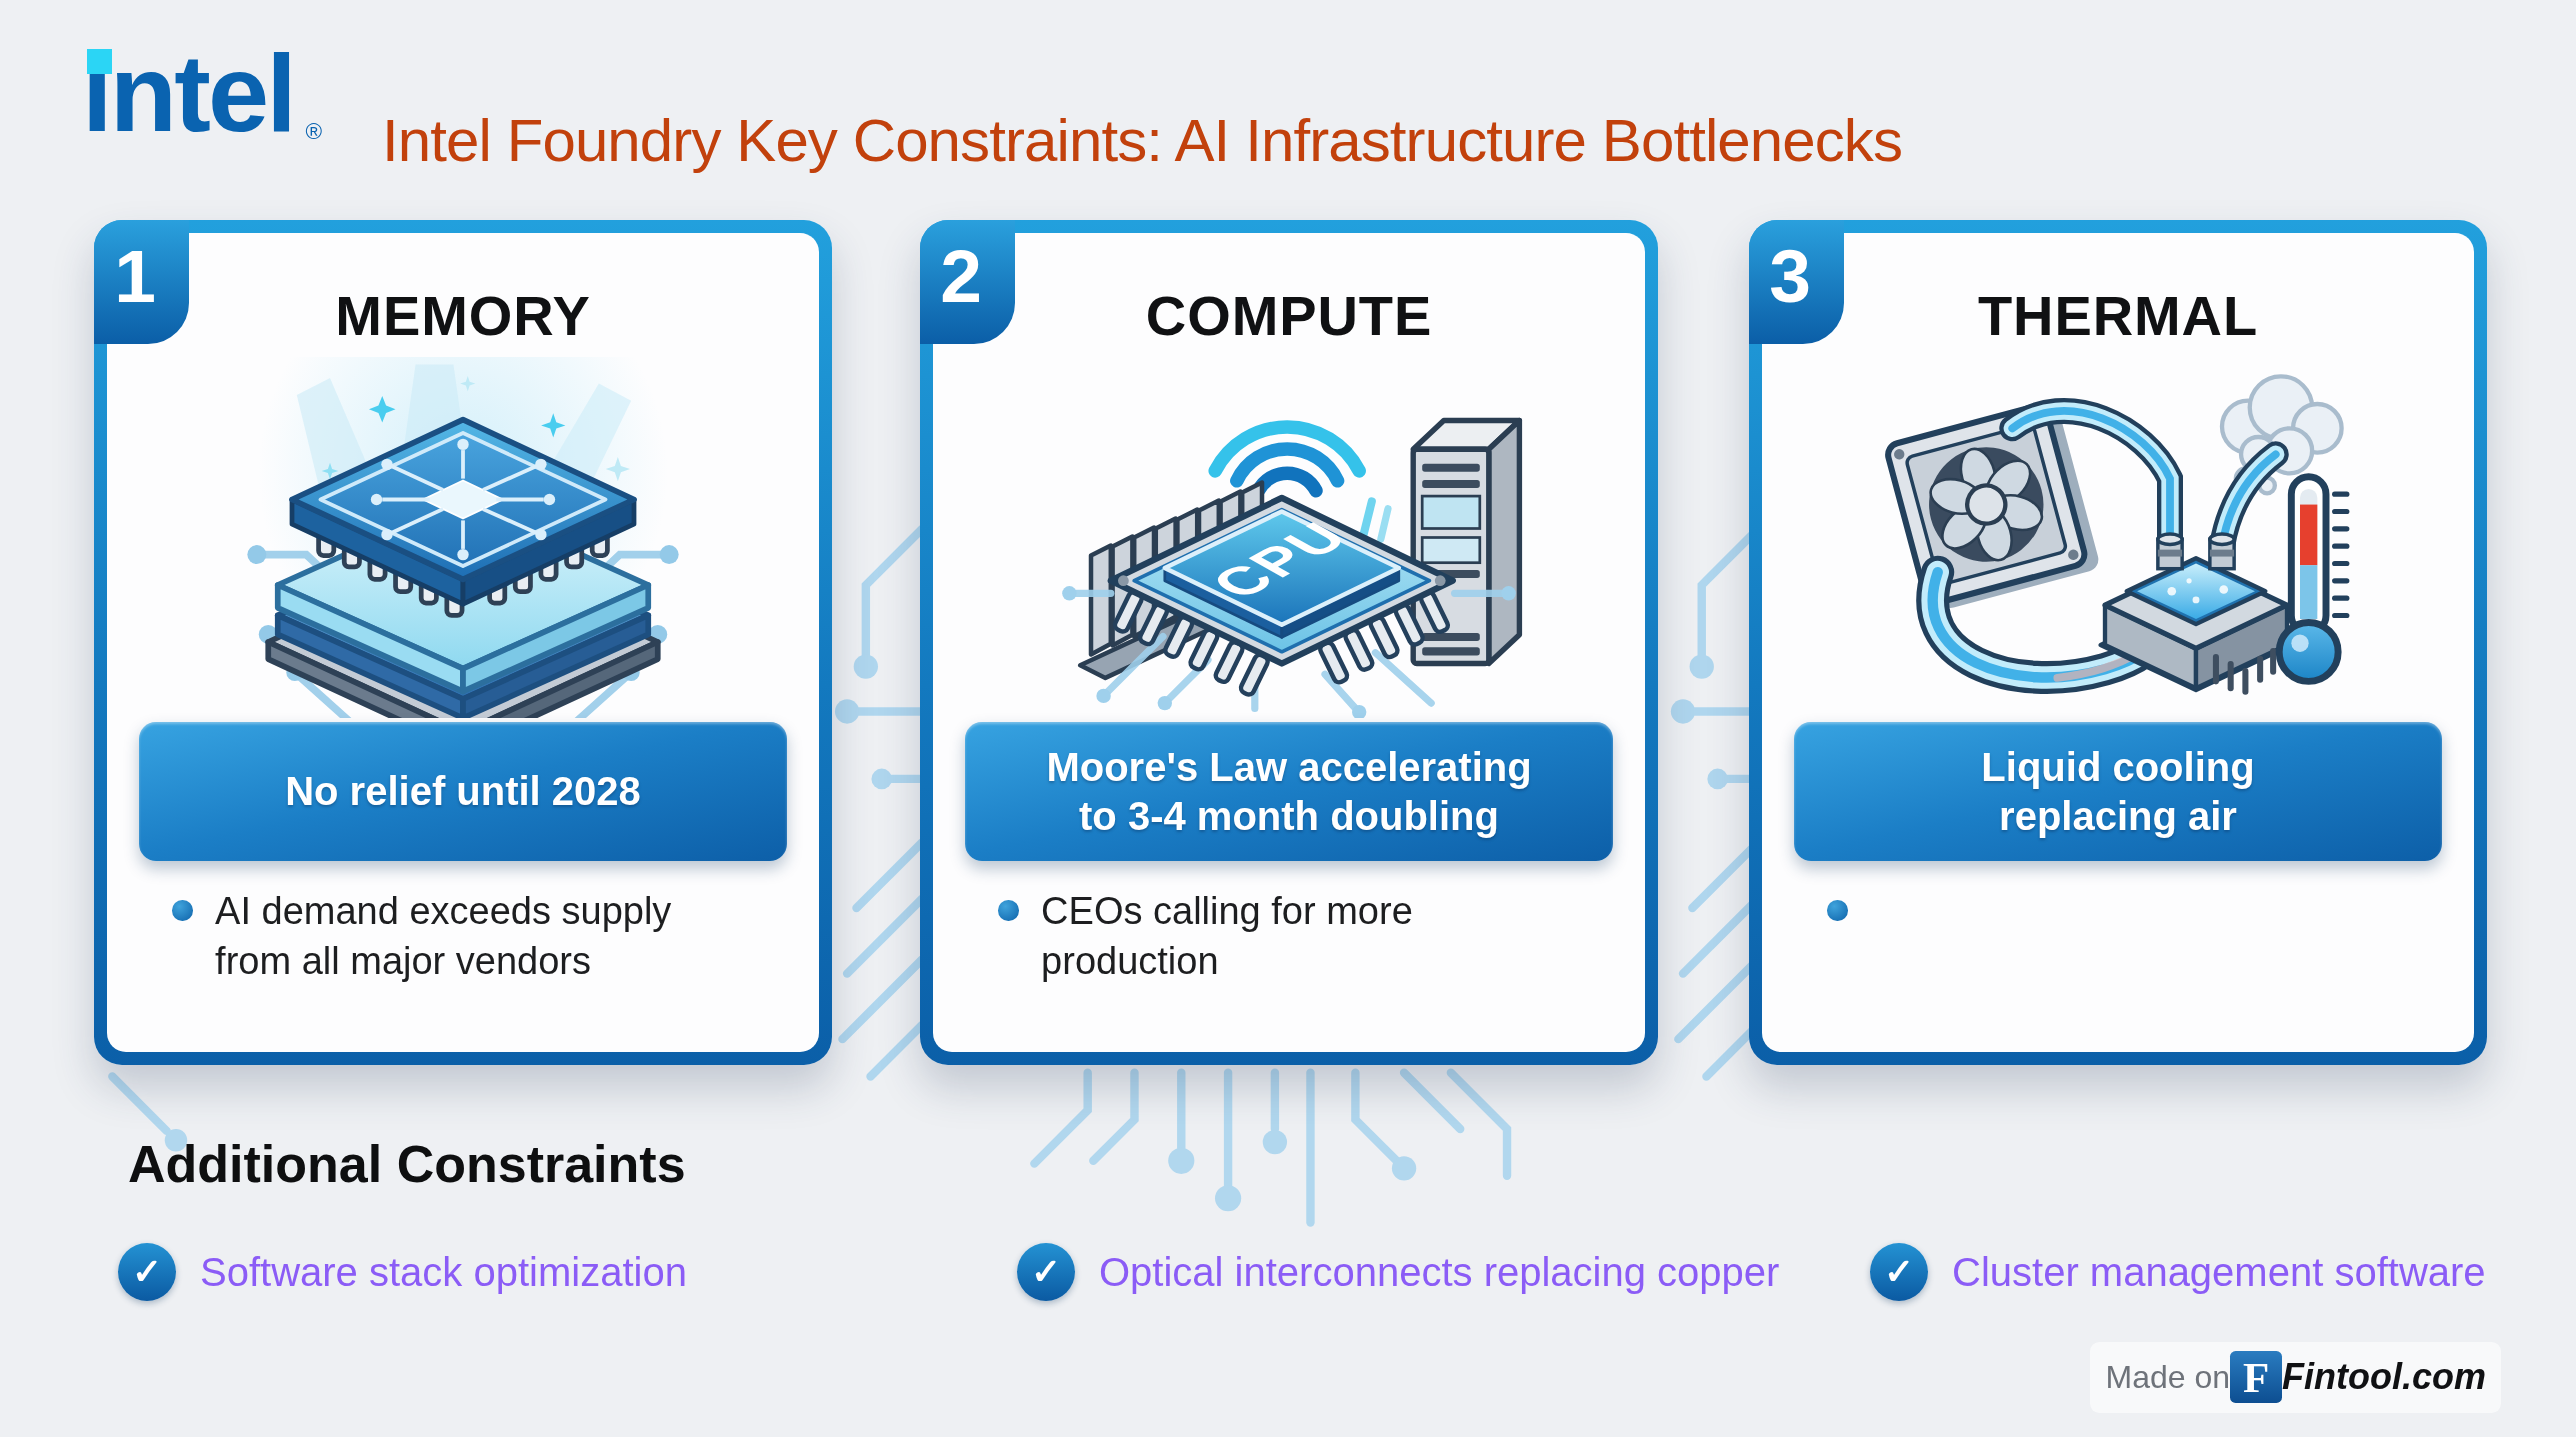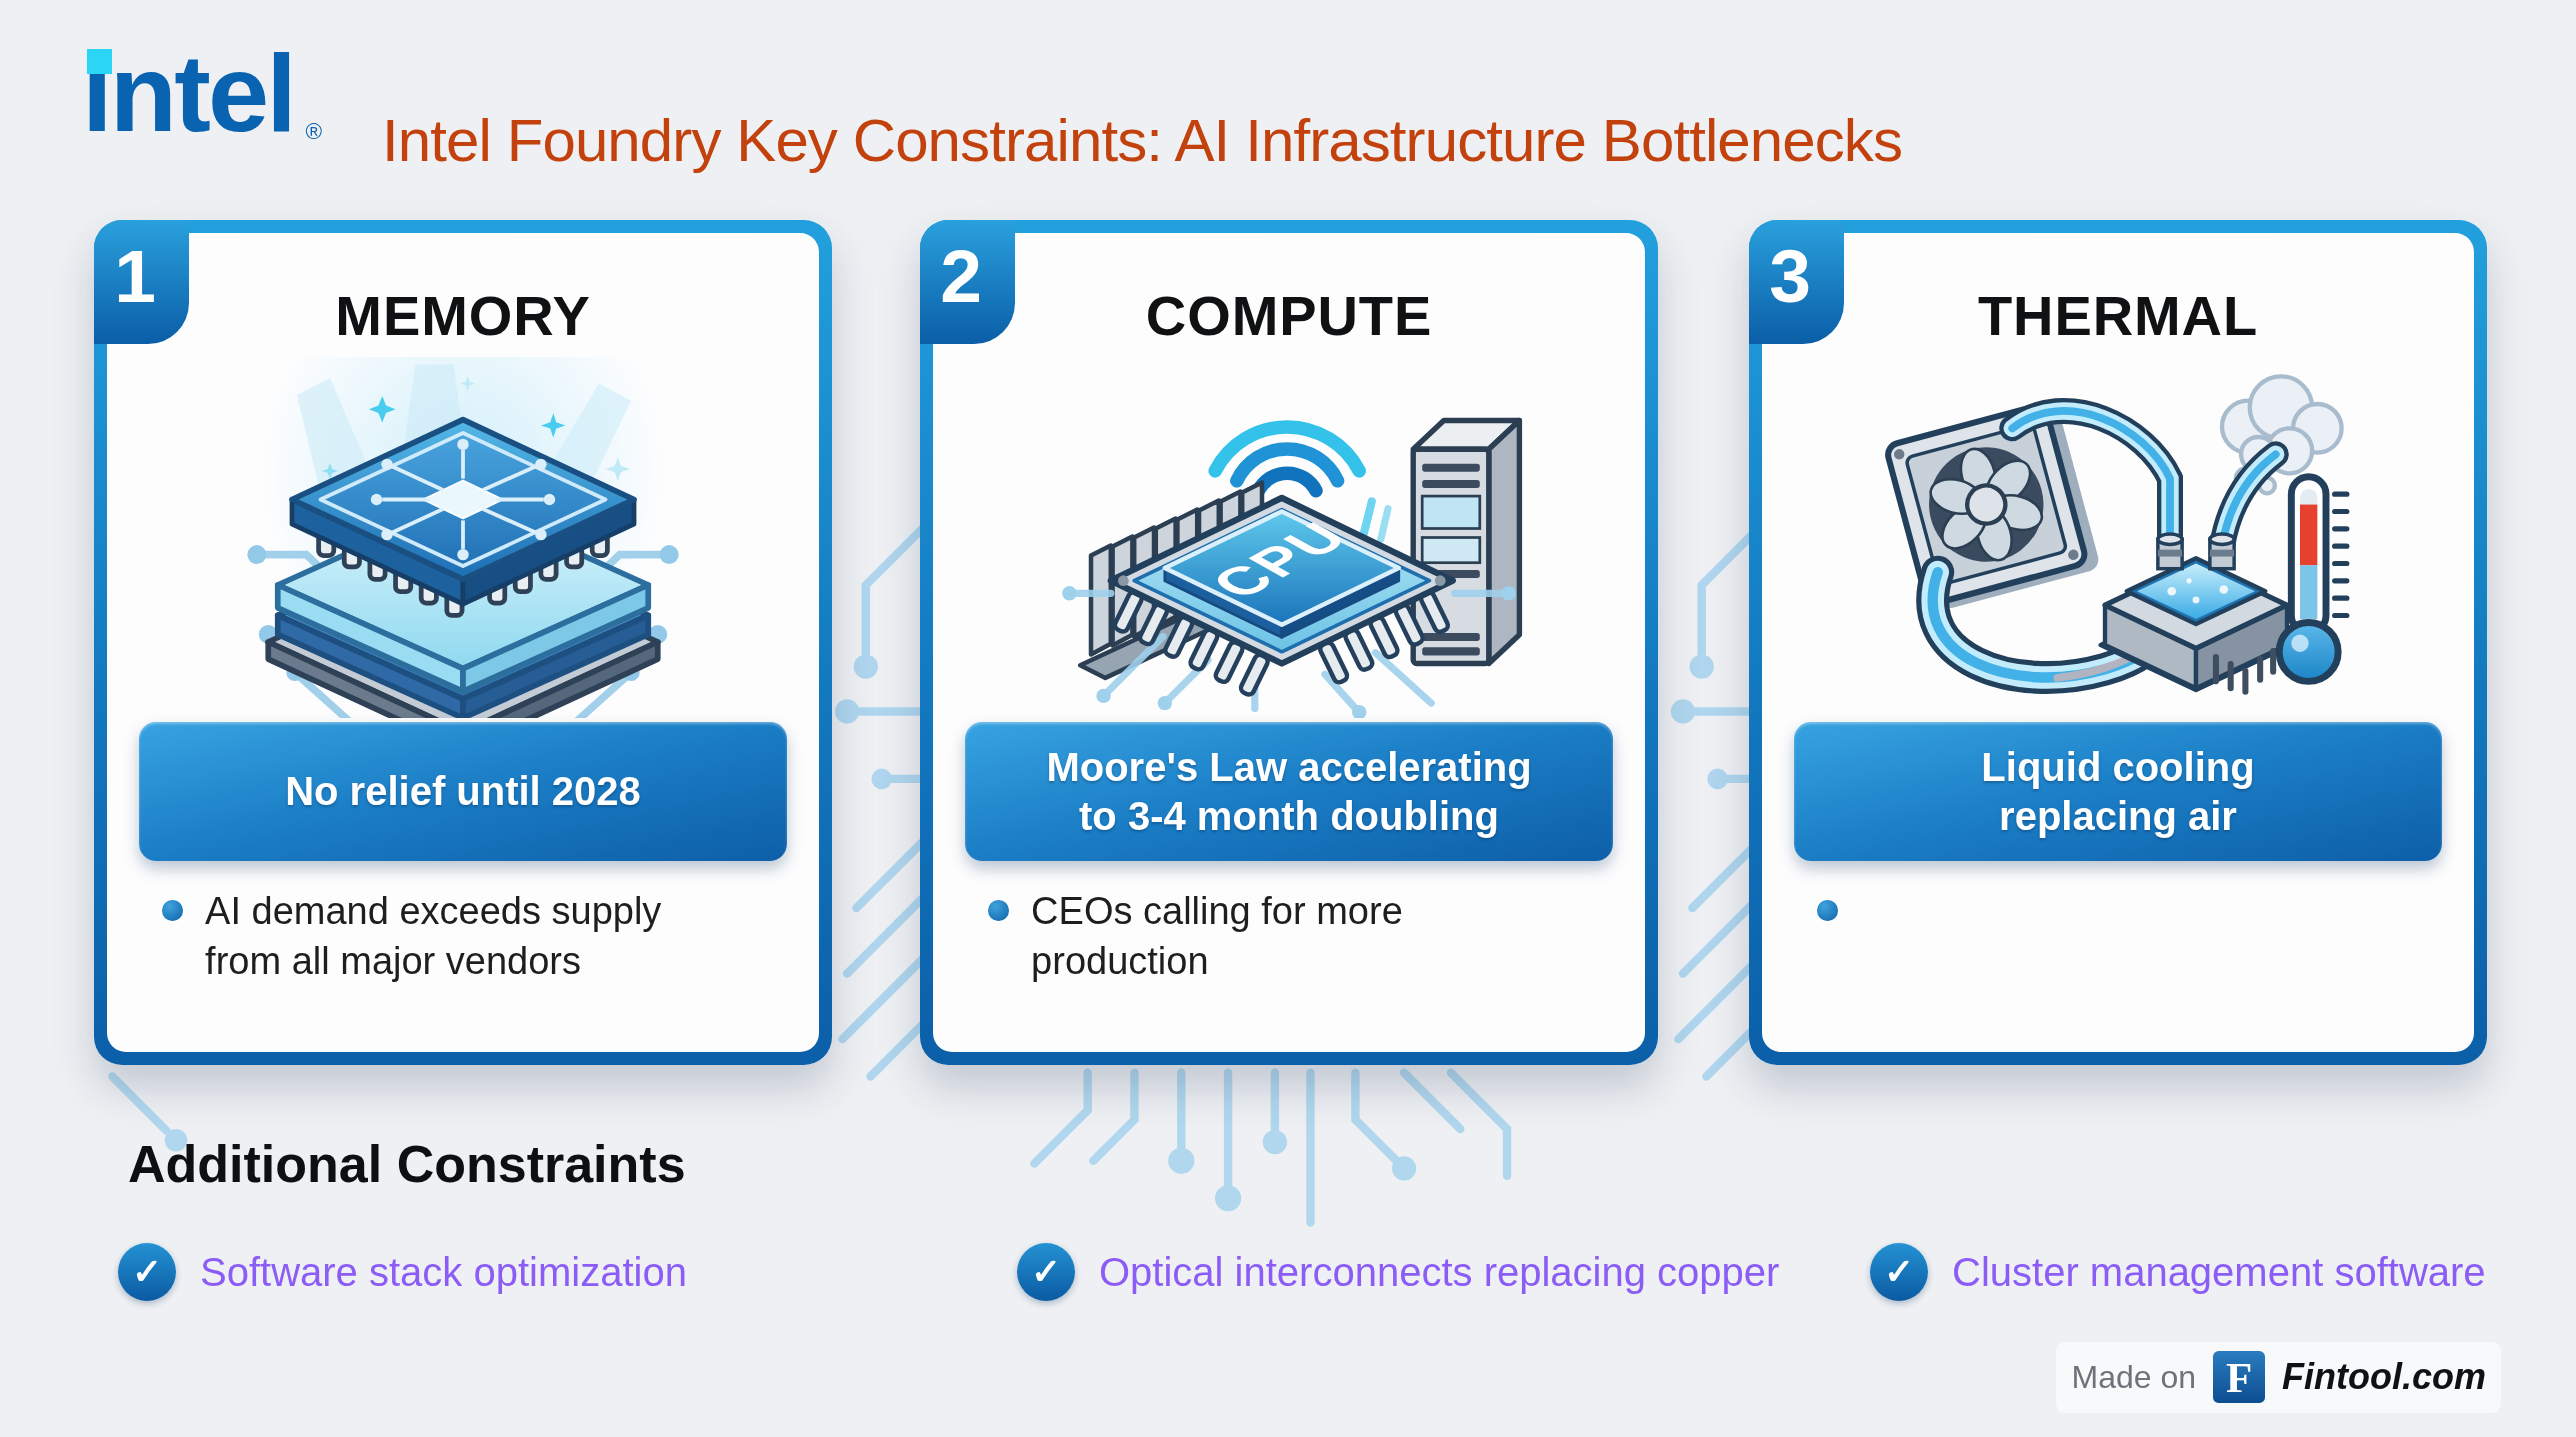--- a/index.html
+++ b/index.html
@@ -30,37 +30,37 @@
   .card-title{position:absolute;top:39px;left:0;right:0;text-align:center;font-size:56px;font-weight:800;color:#101113;letter-spacing:0.9px;z-index:2;margin-top:24px;}
   .illus{position:absolute;top:137px;left:50%;transform:translateX(-50%);width:468px;height:361px;z-index:2;}
   .illus svg{width:100%;height:100%;display:block;}
   .illus.memory{background:radial-gradient(ellipse at 50% 32%,rgba(130,214,243,.35),rgba(130,214,243,0) 62%);}
   .banner{position:absolute;left:45px;right:45px;top:502px;height:139px;border-radius:17px;z-index:2;
     background:linear-gradient(168deg,#37a3e1 0%,#1b7ec6 48%,#0d5fa8 100%);
     display:flex;align-items:center;justify-content:center;
     box-shadow:0 7.5px 15px rgba(20,60,100,.28), inset 0 1.9px 2.8px rgba(255,255,255,.35);}
   .banner-label{color:#ffffff;font-size:40px;font-weight:700;text-align:center;line-height:1.22;white-space:pre-line;
     text-shadow:0 1.9px 2.8px rgba(10,40,80,.35);padding:0 15px;}
-  .bullet{position:absolute;left:68px;top:666px;right:34px;display:flex;gap:22.5px;align-items:flex-start;z-index:2;}
+  .bullet{position:absolute;left:78px;top:666px;right:34px;display:flex;gap:22.5px;align-items:flex-start;z-index:2;}
   .bullet .dot{width:20.6px;height:20.6px;border-radius:50%;flex:0 0 auto;margin-top:14px;
     background:radial-gradient(circle at 35% 30%,#3fa3dc,#0d62a9);}
   .bullet-label{font-size:38px;color:#1d1e20;line-height:1.32;white-space:pre-line;}
 
   
   .additional-heading{position:absolute;left:128px;top:1134px;font-size:52px;font-weight:800;color:#0e0f10;z-index:2;}
   .check-item{position:absolute;top:1243px;display:flex;align-items:center;gap:24px;z-index:2;}
   .check-item.i1{left:118px}.check-item.i2{left:1017px}.check-item.i3{left:1870px}
   .check-circle{width:58px;height:58px;border-radius:50%;flex:0 0 auto;
     background:linear-gradient(180deg,#2492d3,#0b5aa2);
     display:flex;align-items:center;justify-content:center;color:#fff;font-size:36px;font-weight:700;
     box-shadow:0 2.8px 6.6px rgba(20,60,100,.3);}
   .check-label{font-size:40px;color:#8b5cf6;}
 
   
-  .footer{position:absolute;right:75px;top:1342px;display:flex;align-items:center;gap:17px;z-index:2;
+  .footer{position:absolute;right:75px;top:1342px;display:flex;align-items:center;z-index:2;
     background:rgba(255,255,255,.6);padding:9.4px 15px;border-radius:9.4px;justify-content:flex-end;}
   .made-on{font-size:32px;color:#6e737a;}
   .f-badge{width:52px;height:52px;border-radius:5.6px;background:linear-gradient(180deg,#2a7cc0,#0d4e91);
     color:#ffffff;font-family:"Liberation Serif",serif;font-size:43px;font-weight:700;
     display:flex;align-items:center;justify-content:center;}
   .brand{font-size:36px;font-weight:800;color:#101113;font-style:italic;}
 </style>
 </head>
 <body>
 

